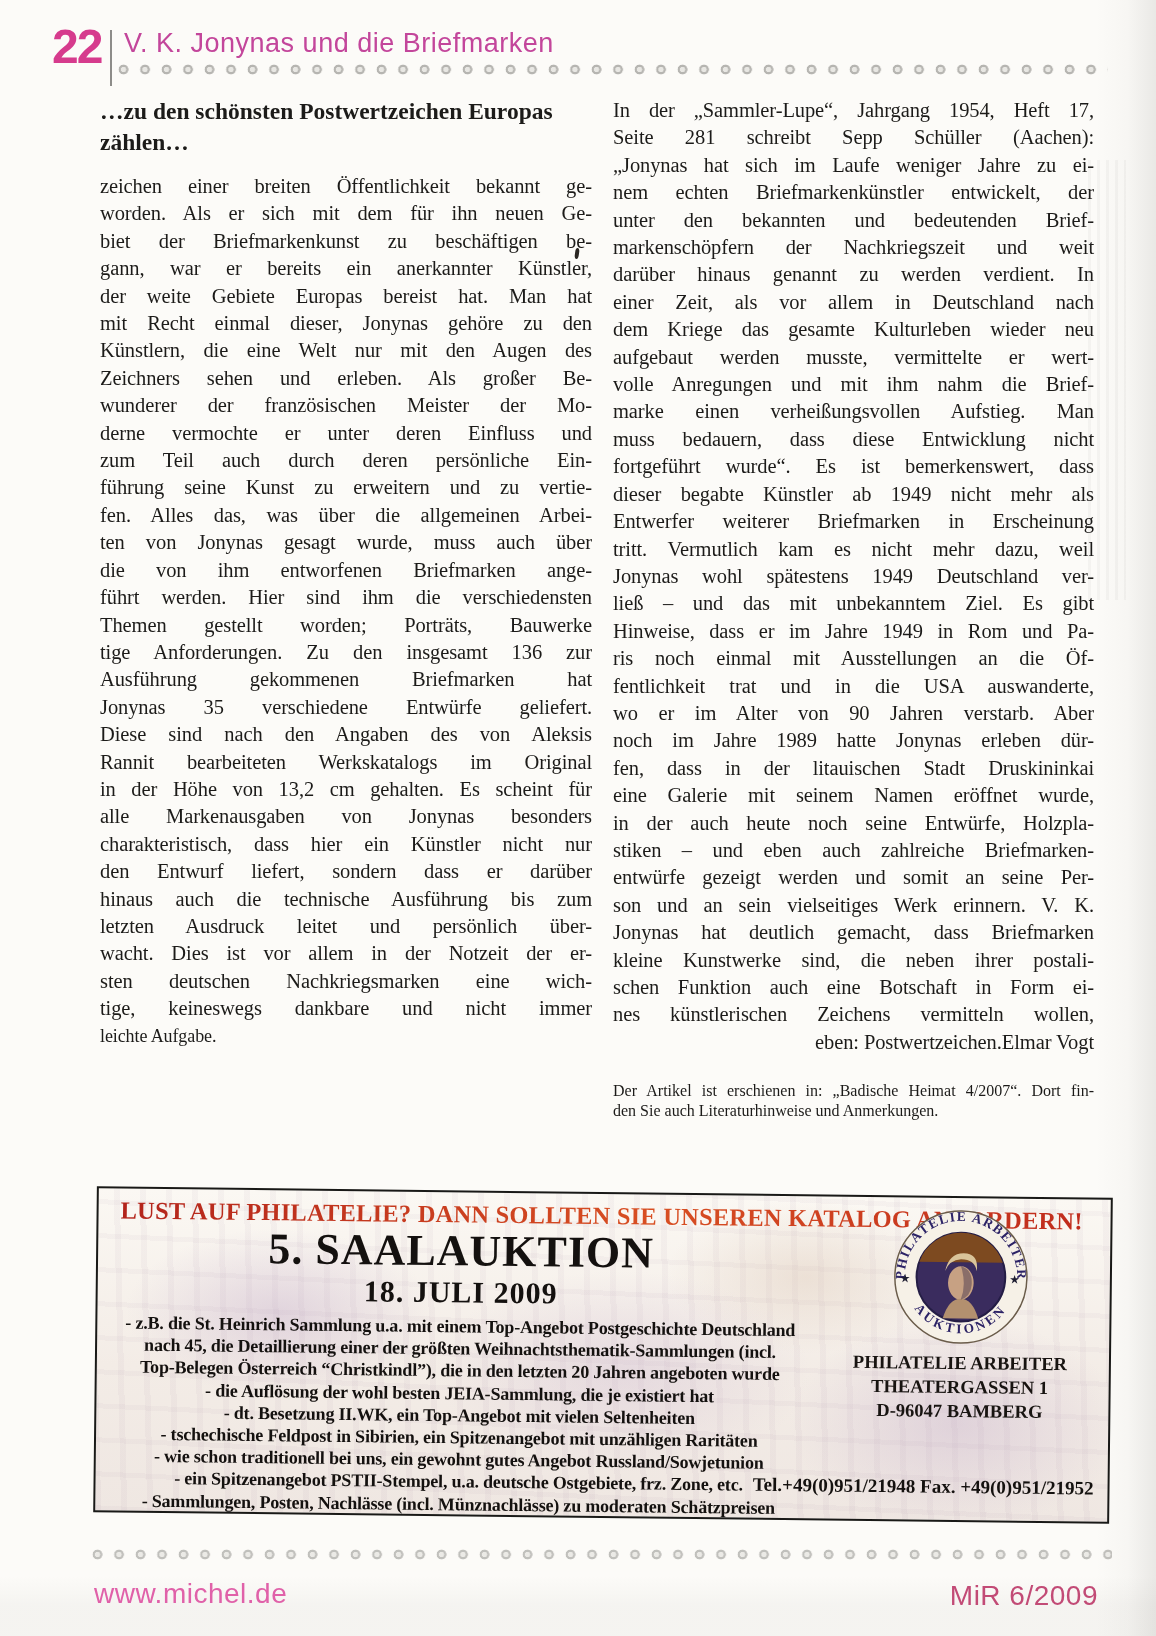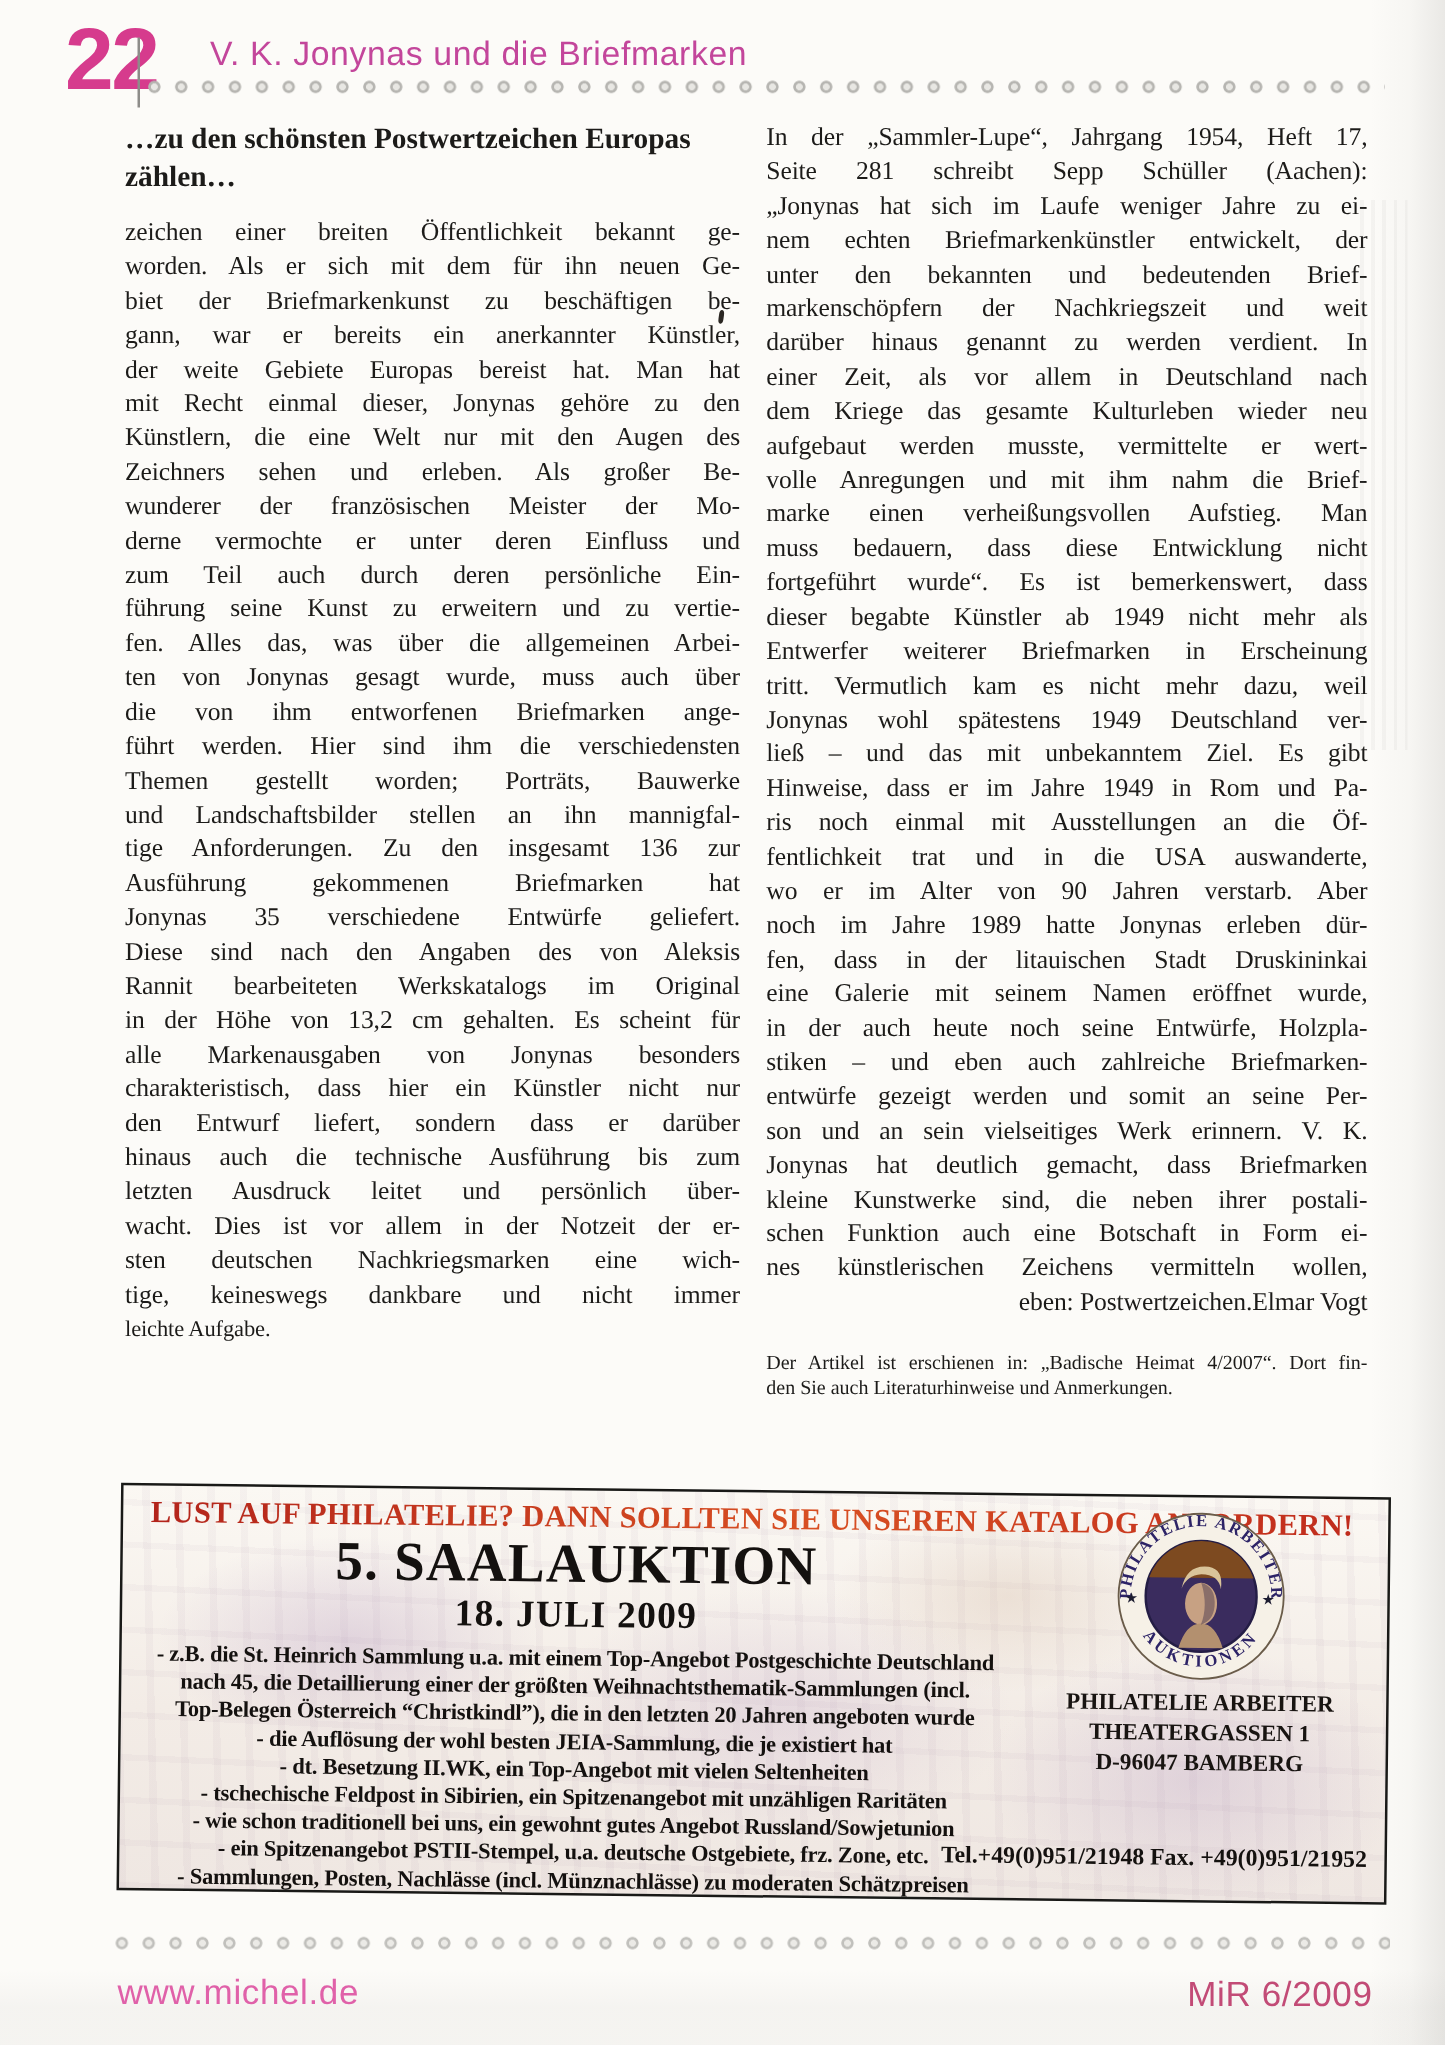--- a/index.html
+++ b/index.html
@@ -9,26 +9,26 @@
       linear-gradient(270deg, rgba(150,148,145,.18) 0px, rgba(150,148,145,.05) 28px, rgba(150,148,145,0) 60px),
       linear-gradient(0deg, rgba(160,158,152,.08) 0 30px, rgba(160,158,152,0) 60px),
       #fcfbf8;
     font-family:"Liberation Serif", serif;
     color:#1c1b19;
   }
   
   .pagenum{
     position:absolute;left:52px;top:18px;
     font-family:"Liberation Sans", sans-serif;font-weight:bold;
-    font-size:70px;line-height:58px;color:#d63b8d;letter-spacing:-2px;
+    font-size:48px;line-height:58px;color:#d63b8d;letter-spacing:-2px;
   }
   .header-divider{position:absolute;left:110px;top:30px;width:2px;height:56px;background:#8d8c89;}
   .header-title{
     position:absolute;left:124px;top:28px;
-    font-family:"Liberation Sans", sans-serif;font-size:27px;color:#c3469b;letter-spacing:.5px;margin-left:44px;
+    font-family:"Liberation Sans", sans-serif;font-size:27px;color:#c3469b;letter-spacing:.5px;
   }
   .dots{
     position:absolute;height:15px;
     background-image:radial-gradient(circle 5.5px at 7.5px 7.5px,#e8e7e3 0 2.5px,#b6b5b1 3px 4.6px,rgba(0,0,0,0) 5.2px);
     background-size:21.5px 15px;background-repeat:repeat-x;
   }
   .dots-top{left:116px;top:62px;width:992px;}
   .dots-bottom{left:90px;top:1547px;width:1022px;opacity:.85;}
   
   .col{position:absolute;}
@@ -122,21 +122,20 @@
         <div class="line">Zeichners sehen und erleben. Als großer Be-</div>
         <div class="line">wunderer der französischen Meister der Mo-</div>
         <div class="line">derne vermochte er unter deren Einfluss und</div>
         <div class="line">zum Teil auch durch deren persönliche Ein-</div>
         <div class="line">führung seine Kunst zu erweitern und zu vertie-</div>
         <div class="line">fen. Alles das, was über die allgemeinen Arbei-</div>
         <div class="line">ten von Jonynas gesagt wurde, muss auch über</div>
         <div class="line">die von ihm entworfenen Briefmarken ange-</div>
         <div class="line">führt werden. Hier sind ihm die verschiedensten</div>
         <div class="line">Themen gestellt worden; Porträts, Bauwerke</div>
-        <div class="line">und Landschaftsbilder stellen an ihn mannigfal-</div>
         <div class="line">tige Anforderungen. Zu den insgesamt 136 zur</div>
         <div class="line">Ausführung gekommenen Briefmarken hat</div>
         <div class="line">Jonynas 35 verschiedene Entwürfe geliefert.</div>
         <div class="line">Diese sind nach den Angaben des von Aleksis</div>
         <div class="line">Rannit bearbeiteten Werkskatalogs im Original</div>
         <div class="line">in der Höhe von 13,2 cm gehalten. Es scheint für</div>
         <div class="line">alle Markenausgaben von Jonynas besonders</div>
         <div class="line">charakteristisch, dass hier ein Künstler nicht nur</div>
         <div class="line">den Entwurf liefert, sondern dass er darüber</div>
         <div class="line">hinaus auch die technische Ausführung bis zum</div>

